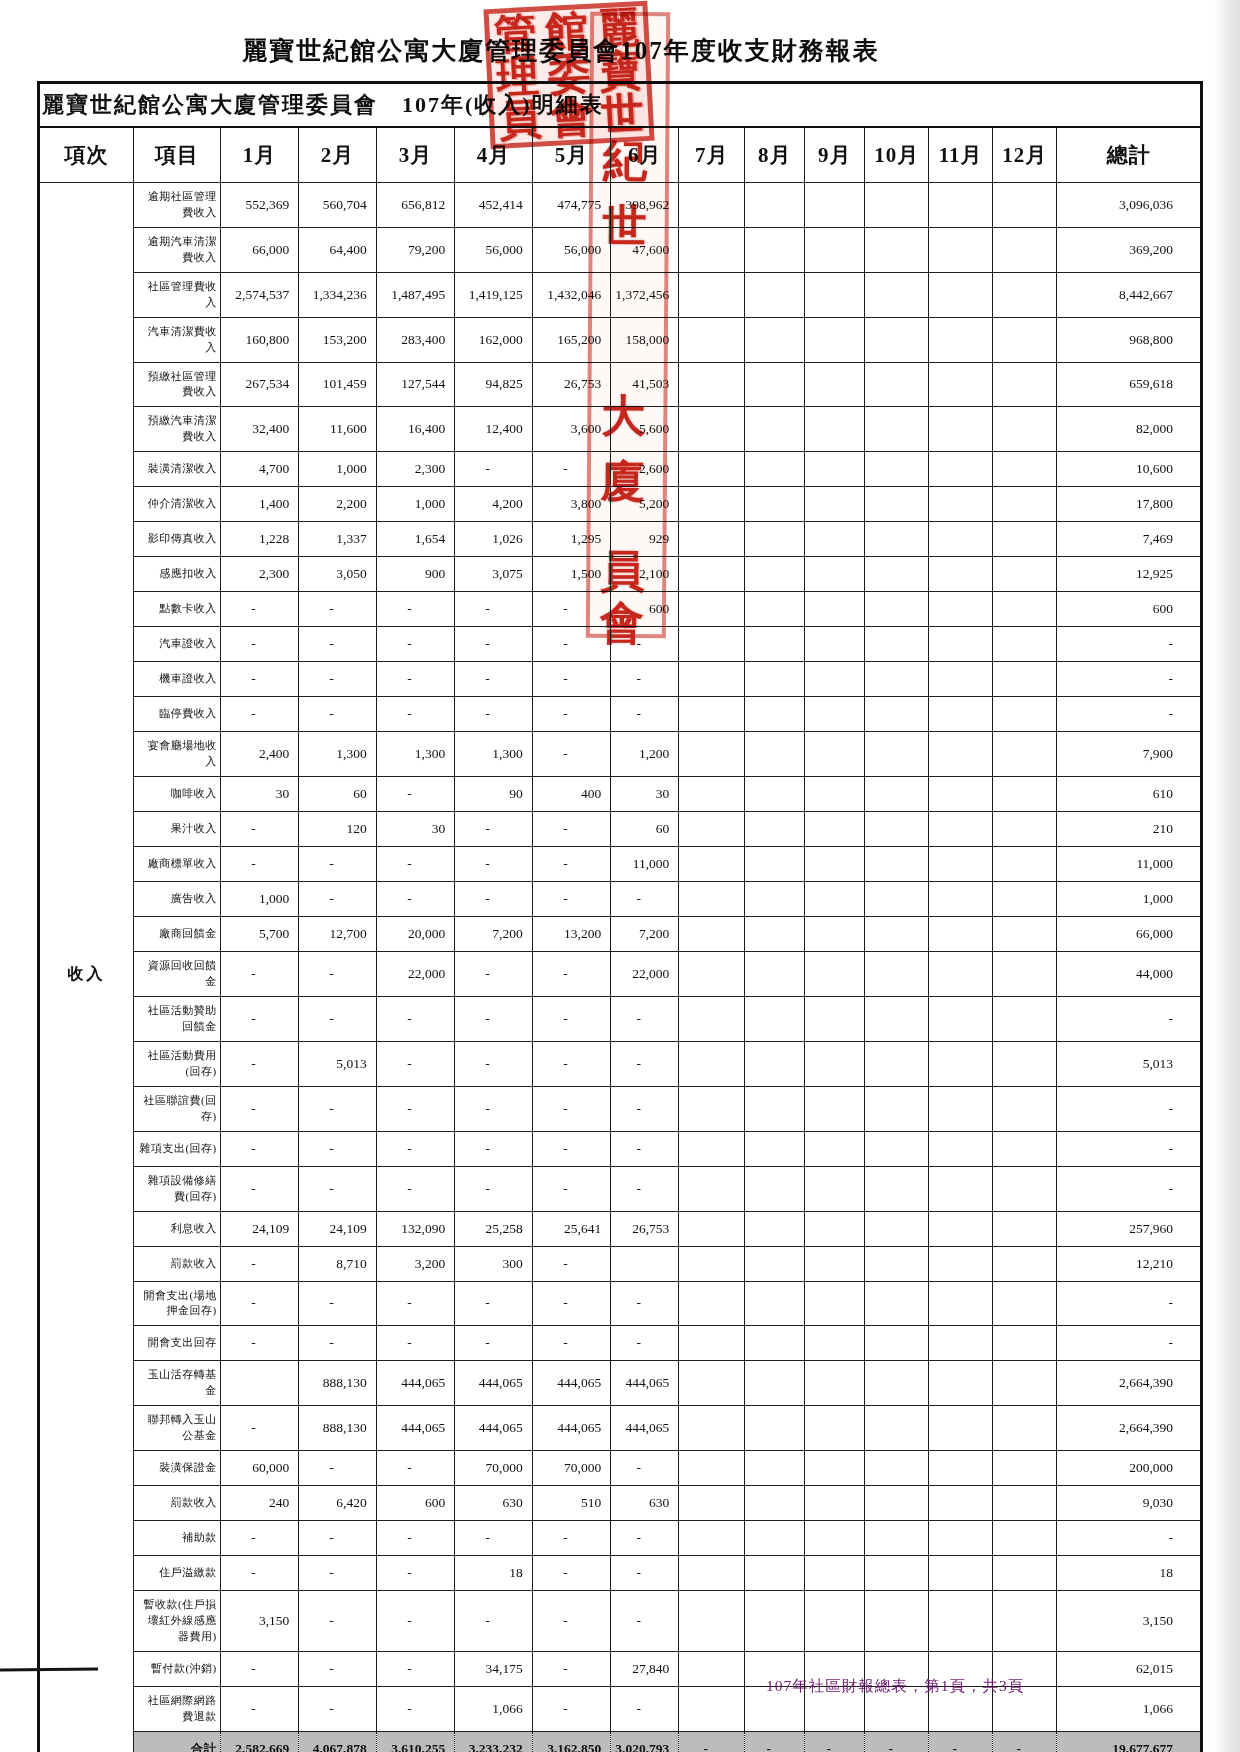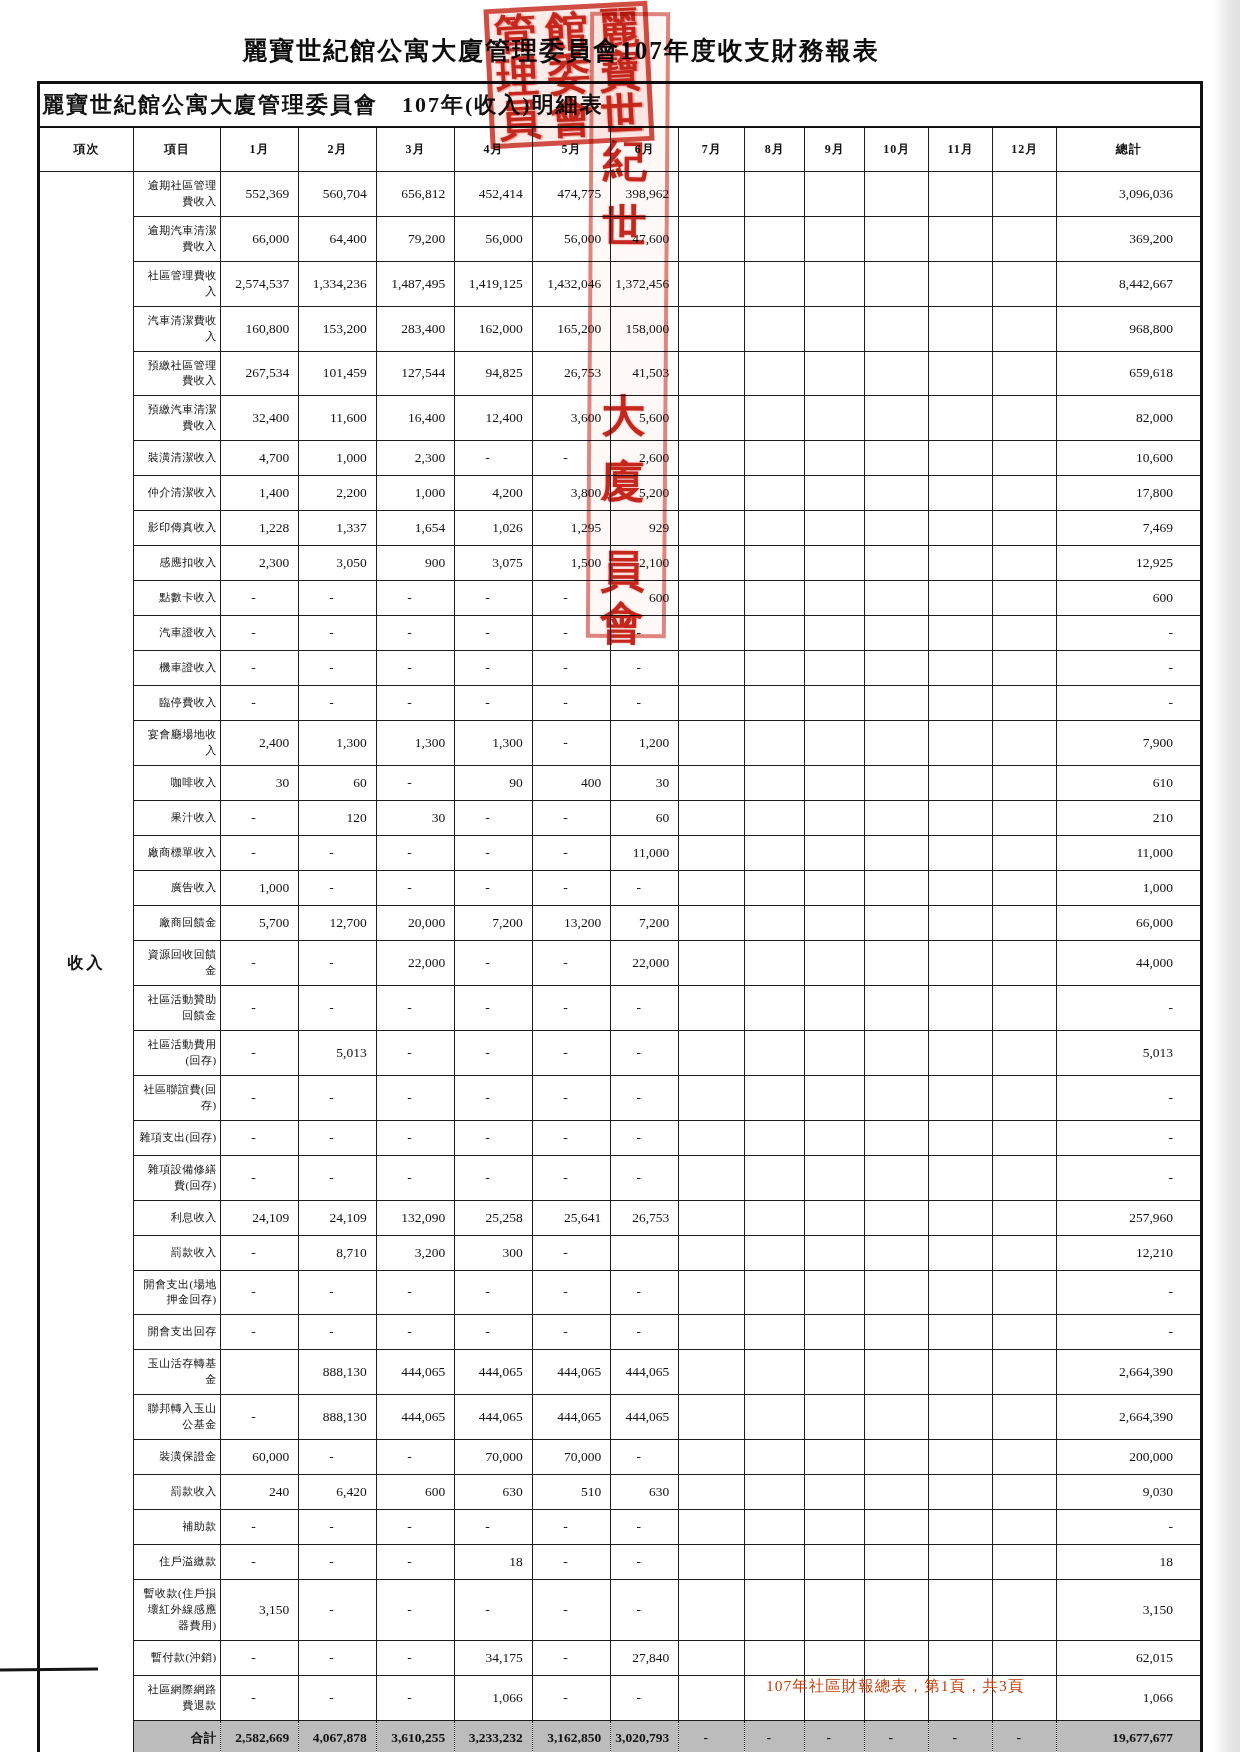--- a/index.html
+++ b/index.html
@@ -16,21 +16,21 @@
     border-collapse:collapse;table-layout:fixed;width:1166px;
     margin-left:37px;border:3px solid #101010;background:#fff;
   }
   table.report td,table.report th{
     border:1px solid #1c1c1c;overflow:hidden;vertical-align:middle;
   }
   .subtitle{
     font-size:22px;font-weight:bold;letter-spacing:2px;
     padding:6px 2px;border-bottom:2px solid #101010 !important;
   }
-  th.hdr{font-size:12px;font-weight:600;padding:13px 2px;letter-spacing:1px;}
+  th.hdr{font-size:21px;font-weight:600;padding:13px 2px;letter-spacing:1px;}
   td.sec{
     text-align:center;font-size:16px;font-weight:600;letter-spacing:3px;
     vertical-align:middle;background:#fff;
   }
   td.lbl{
     font-size:11px;line-height:1.45;padding:6px 3px 6px 5px;text-align:right;
     letter-spacing:0.5px;
   }
   td.num{
     font-size:13.5px;text-align:right;padding:6px 9px 6px 2px;height:22px;
@@ -39,21 +39,21 @@
   td.num.dash{text-align:center;padding-right:14px;}
   td.num.totalcol{padding-right:27px;}
   tr.sumrow td{
     background:#bcbcbc;font-weight:bold;
     border-left:1px dotted #111;border-right:1px dotted #111;
     border-top:1.5px solid #111;
   }
   tr.sumrow td.lbl{font-size:12.5px;}
   .page-footer{
     position:absolute;top:1676px;left:680px;width:430px;
-    font-size:15.5px;letter-spacing:1px;text-align:center;color:#c2410c;
+    font-size:15.5px;letter-spacing:1px;text-align:center;color:#701a75;
   }
   
   .stamp{position:absolute;mix-blend-mode:multiply;pointer-events:none;}
   .stamp-square{
     left:487px;top:5px;width:154px;height:130px;
     border:5px solid rgba(198,38,25,.8);transform:rotate(-3deg);
     display:grid;grid-template-columns:repeat(3,1fr);
     align-items:center;justify-items:center;overflow:hidden;
     background:rgba(225,70,45,.10);
   }

